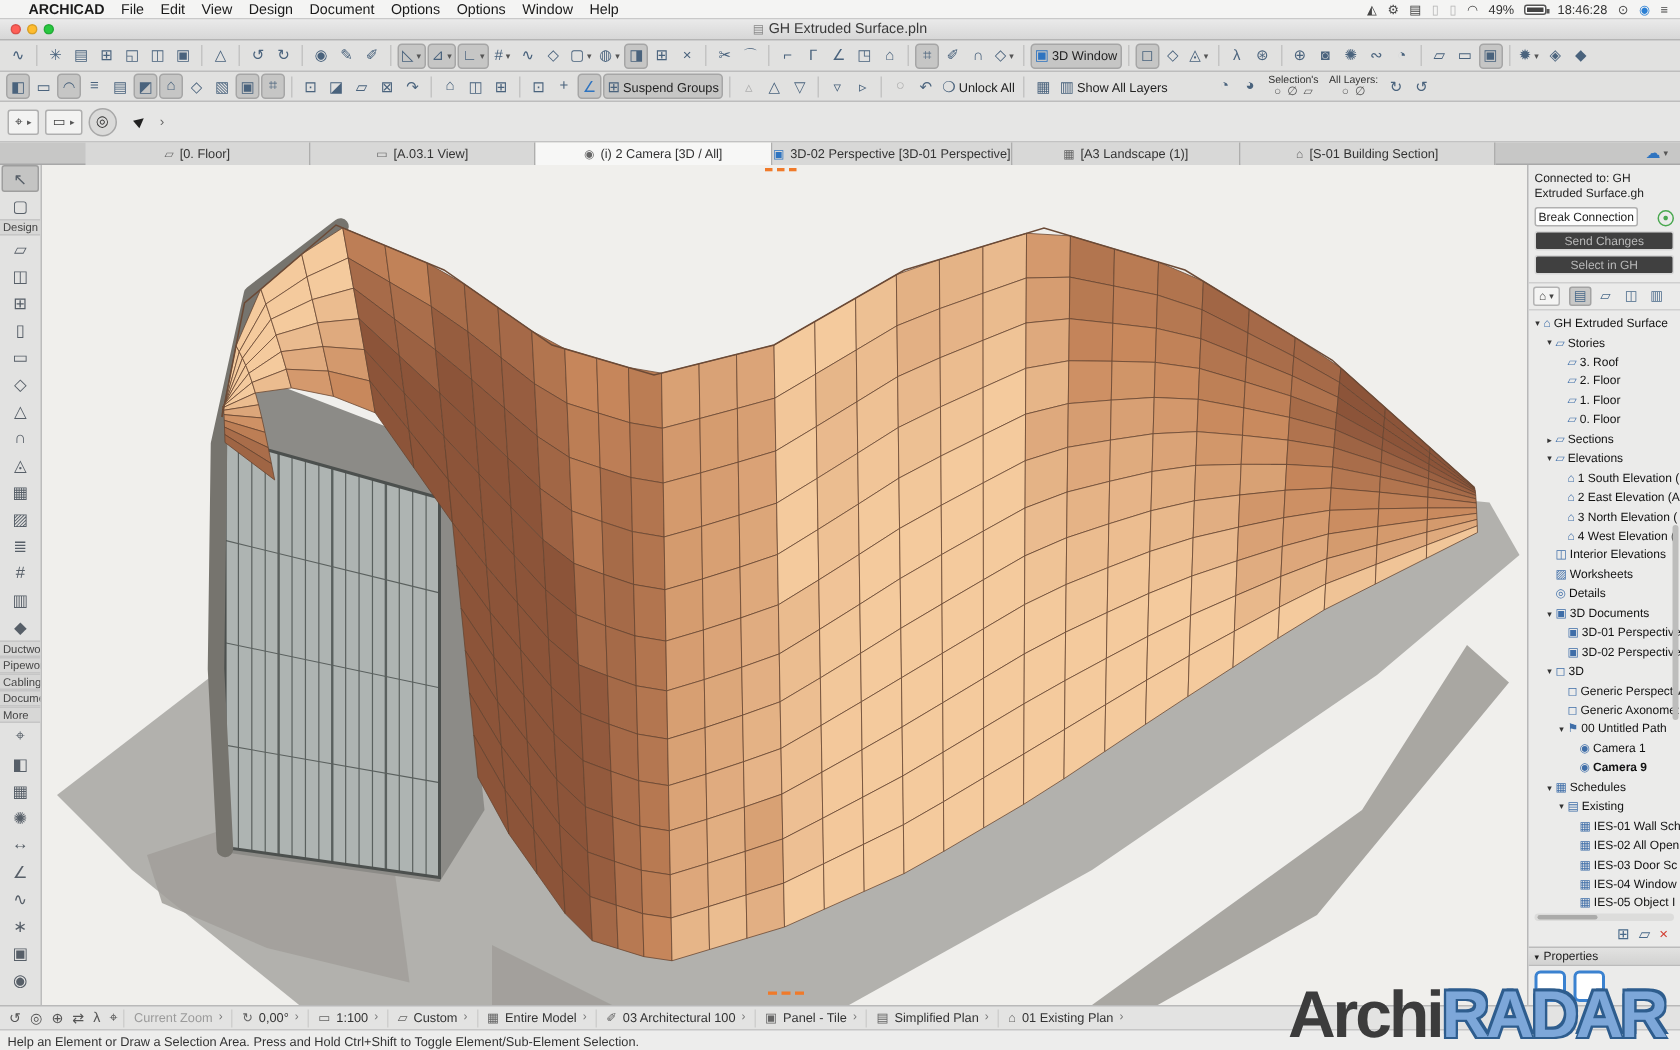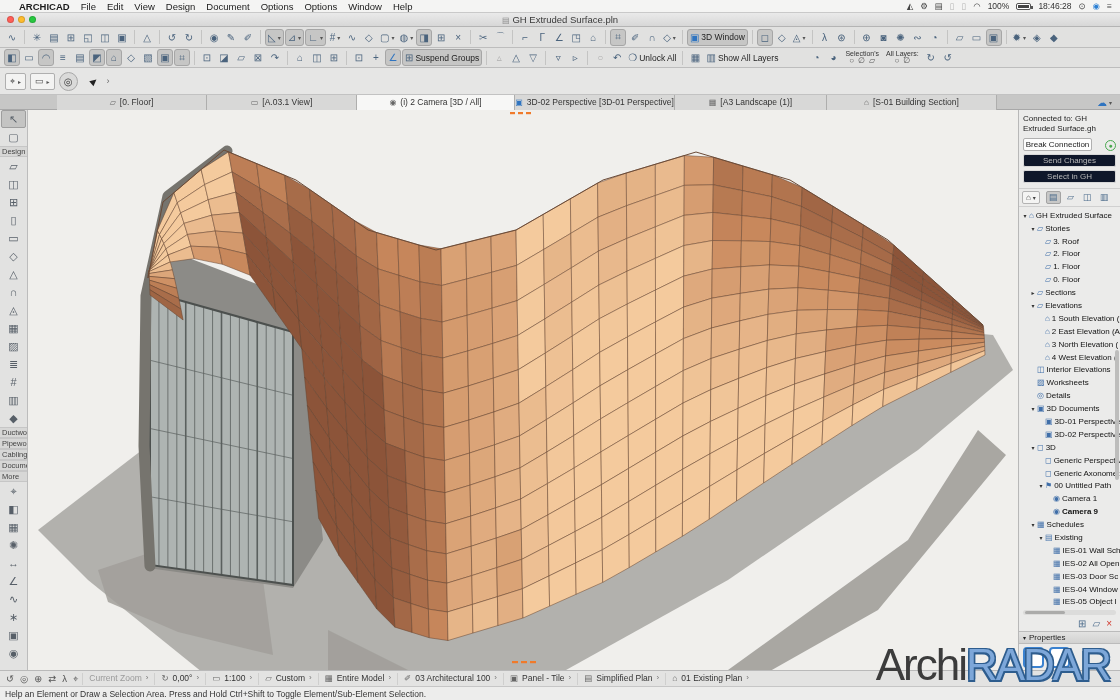--- a/index.html
+++ b/index.html
@@ -59,21 +59,21 @@
 .tool{height:18px;display:flex;align-items:center;justify-content:center;font-size:11px;color:#575f68;flex:none}
 .tool.selected{background:#c4c4c3;border:1px solid #9e9e9e;border-radius:2px;margin:0 1px}
 .tool-label{height:11px;font-size:7.5px;color:#444;padding-left:2px;background:#d7d7d6;border-top:1px solid #c6c6c6;border-bottom:1px solid #c6c6c6;white-space:nowrap;overflow:hidden;flex:none;line-height:10px}
 #viewport{position:relative;flex:1;background:#f0efec;overflow:hidden}
 
 #rightpanel{width:102px;background:#ebebea;border-left:1px solid #b8b8b8;display:flex;flex-direction:column;font-size:8.5px;overflow:hidden;position:relative}
 #gh-box{padding:4px 4px 2px;border-bottom:1px solid #cfcfcf}
 #gh-connected{font-size:8px;color:#222;line-height:1.3;margin-bottom:3px}
 .gh-row{display:flex;align-items:flex-end;gap:13px;margin-bottom:3px}
 .gh-btn{flex:1;height:13px;background:#fdfdfd;border:1px solid #b0b0b0;border-radius:2px;font-size:8px;color:#222;display:flex;align-items:center;justify-content:center;white-space:nowrap;overflow:hidden}
-.gh-btn.disabled{color:#b9b9b9;background:#0f172a;border-color:#d8d8d8}
+.gh-btn.disabled{color:#b9b9b9;background:#404040;border-color:#d8d8d8}
 #gh-icon{width:11px;height:11px;border:1.4px solid #49a84f;border-radius:50%;color:#49a84f;font-size:7px;display:flex;align-items:center;justify-content:center;flex:none}
 #nav-header{display:flex;align-items:center;gap:2px;padding:2px 3px;border-bottom:1px solid #d0d0d0}
 #nav-chooser{border:1px solid #b3b3b3;background:#f4f4f3;border-radius:2px;height:13px;display:flex;align-items:center;padding:0 3px;font-size:8px;gap:2px;margin-right:4px;color:#444}
 #nav-chooser .caret{font-size:6px}
 .nav-mode{width:15px;height:13px;display:flex;align-items:center;justify-content:center;font-size:9px;color:#4a6a8a;border-radius:2px}
 .nav-mode.pressed{background:#c8c8c7;border:1px solid #a3a3a3}
 #tree{flex:1;overflow:hidden;padding:2px 0 0 2px}
 .trow{display:flex;align-items:center;height:12.9px;white-space:nowrap;overflow:hidden}
 .trow .arr{width:8px;font-size:6px;color:#333;text-align:center;flex:none}
 .trow .tico{font-size:8px;color:#3f6ea8;margin-right:2px;flex:none}
@@ -92,21 +92,21 @@
 #quickbar{height:16px;background:#e3e3e2;border-top:1px solid #b9b9b9;display:flex;align-items:center;padding:0 6px;font-size:8.5px;color:#333;position:relative;z-index:5;overflow:hidden}
 #qb-icons{display:flex;gap:6px;margin-right:4px}
 .qb-ico{font-size:9.5px;color:#555}
 .qb-seg{display:flex;align-items:flex-start;gap:4px;padding:0 6px;border-left:1px solid #cfcfce;height:12px;white-space:nowrap}
 .qb-seg .sico{font-size:8.5px;color:#666}
 .qb-seg .chev{color:#777;font-size:8px}
 .qb-seg.dim .qlabel{color:#9a9a9a}
 
 #statusbar{height:14px;background:#ededec;border-top:1px solid #c6c6c6;display:flex;align-items:center;padding:0 5px;font-size:8.5px;color:#333;white-space:nowrap;overflow:hidden}
 
-#watermark{position:absolute;right:10px;bottom:13px;z-index:40;font-weight:normal;font-size:44px;letter-spacing:-2px;display:flex;line-height:1;pointer-events:none}
+#watermark{position:absolute;right:10px;bottom:1px;z-index:40;font-weight:bold;font-size:44px;letter-spacing:-2px;display:flex;line-height:1;pointer-events:none}
 #wm-dark{color:#3c3c3c}
 #wm-blue{color:#7da7d9;text-shadow:-1.5px -1.5px 0 #2e5d8e,1.5px -1.5px 0 #2e5d8e,-1.5px 1.5px 0 #2e5d8e,1.5px 1.5px 0 #2e5d8e}
 </style>
 </head>
 <body>
 
 <div id="menubar">
   <span id="apple"></span>
   <span id="mb-items" style="display: flex; gap: 11px;">
       <span class="mb-item app">ARCHICAD</span>
@@ -122,21 +122,21 @@
     </span>
   <div id="mb-right">
     <span id="mb-status" style="display: flex; gap: 7px;">
         <span class="mb-ico">◭</span>
         <span class="mb-ico">⚙</span>
         <span class="mb-ico">▤</span>
         <span class="mb-ico dim">▯</span>
         <span class="mb-ico dim">▯</span>
         <span class="mb-ico">◠</span>
       </span>
-    <span>100%</span>
+    <span>49%</span>
     <span id="battery">
         <i></i>
       </span>
     <span>18:46:28</span>
     <span id="mb-right-icons" style="display: flex; gap: 7px;">
         <span class="mb-ico">⊙</span>
         <span class="mb-ico siri">◉</span>
         <span class="mb-ico">≡</span>
       </span>
   </div>

